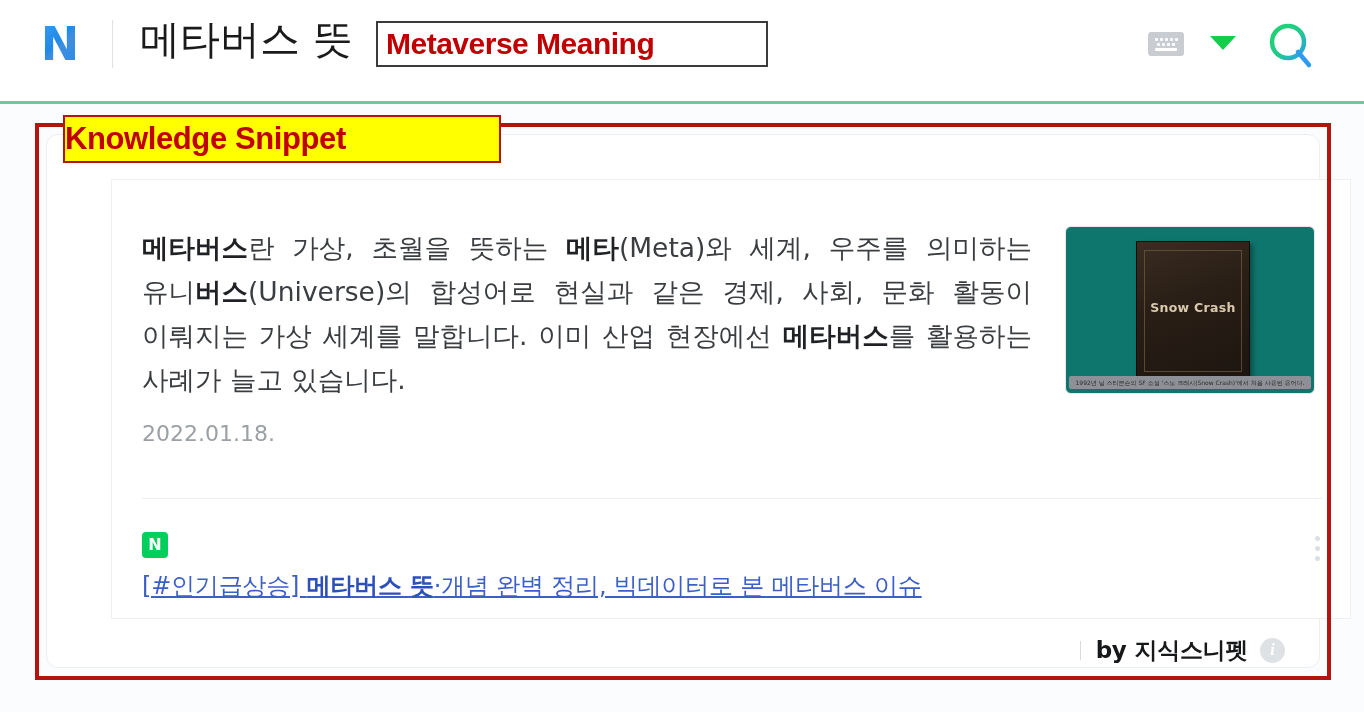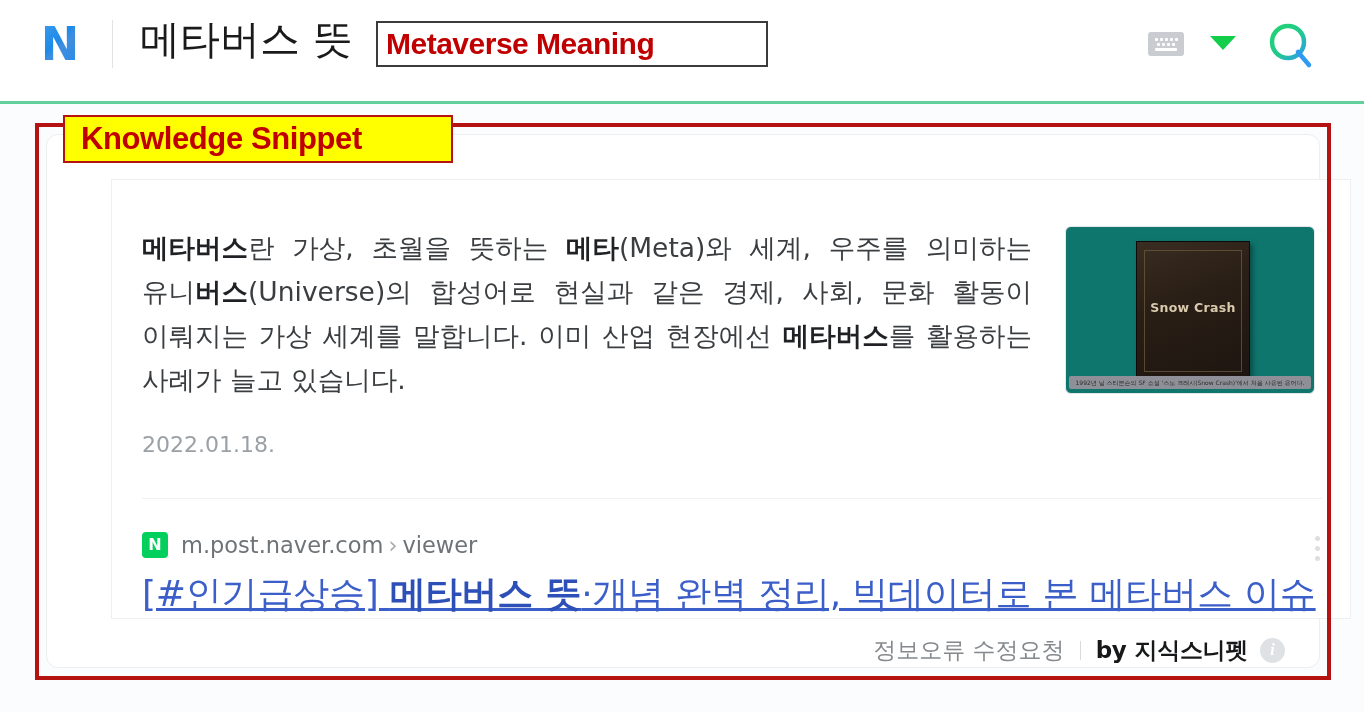--- a/index.html
+++ b/index.html
@@ -104,26 +104,26 @@
     width:1240px;height:440px;
     box-sizing:border-box;
     background:#ffffff;
     border:1px solid #efefef;
     border-radius:0;
   }
 
   
   .annot-snippet{
     position:absolute;left:63px;top:11px;
-    width:390px;height:48px;
+    width:438px;height:48px;
     box-sizing:border-box;
     background:#ffff00;
     border:2px solid #b51212;
     display:flex;align-items:center;
-    padding-left:16px;
+    padding-left:0;
     z-index:9;
   }
   .annot-snippet span{
     color:#c00000;font-weight:bold;font-size:31px;
     font-family:"Liberation Sans",sans-serif;
     letter-spacing:-0.4px;
   }
 
   
   .desc{
@@ -131,21 +131,21 @@
     width:890px;
     font-family:"DejaVu Sans","Liberation Sans",sans-serif;
     font-size:26.5px;
     line-height:44px;
     color:#3b3e41;
     text-align:justify;
     word-break:keep-all;
   }
   .desc b{color:#1f2124;font-weight:bold;}
   .snippet-date{
-    position:absolute;left:30px;top:252px;
+    position:absolute;left:30px;top:241px;
     font-size:22px;color:#9ba0a5;
     font-family:"DejaVu Sans","Liberation Sans",sans-serif;
   }
 
   
   .thumb{
     position:absolute;left:953px;top:46px;
     width:250px;height:168px;
     box-sizing:border-box;
     background:#0f766e;
@@ -206,21 +206,21 @@
     line-height:1;
   }
   .src-url{
     font-size:22.5px;color:#6e7377;
     font-family:"DejaVu Sans","Liberation Sans",sans-serif;
   }
   .src-url .sep{color:#a6abaf;margin:0 5px;}
 
   .result-title{
     position:absolute;left:30px;top:390px;
-    font-size:36px;color:#3b5ec9;
+    font-size:24px;color:#3b5ec9;
     font-family:"DejaVu Sans","Liberation Sans",sans-serif;
     white-space:nowrap;
     letter-spacing:-0.2px;
   }
   .result-title b{font-weight:bold;color:#2d4fb8;}
 
   .kebab{
     position:absolute;left:1203px;top:356px;
     display:flex;flex-direction:column;gap:5px;align-items:center;
   }
@@ -322,36 +322,32 @@
           <div class="book-frame"></div>
           <div class="book-title">Snow Crash</div>
         </div>
         <div class="thumb-caption">1992년 닐 스티븐슨의 SF 소설 '스노 크래시(Snow Crash)'에서 처음 사용된 용어다.</div>
       </div>
 
       <div class="inner-divider"></div>
 
       <div class="src-row">
         <div class="favicon">N</div>
-        <div class="src-url">
-          <span>m.post.naver.com</span><span class="sep">›</span><span>viewer</span>
-        </div>
       </div>
 
       <a class="result-title" href="#"><span>[#인기급상승] </span><b>메타버스 뜻</b><span>·개념 완벽 정리, 빅데이터로 본 메타버스 이슈</span></a>
 
       <div class="kebab">
         <i></i>
           <i></i>
           <i></i>
       </div>
     </div>
 
     <div class="card-footer">
-      <span class="foot-report">정보오류 수정요청</span>
       <span class="foot-bar"></span>
       <span class="foot-by">
         <span>by</span><span class="brand">지식스니펫</span>
       </span>
       <span class="info-icon">i</span>
     </div>
   </div>
 
   <div class="annot-box"></div>
 

